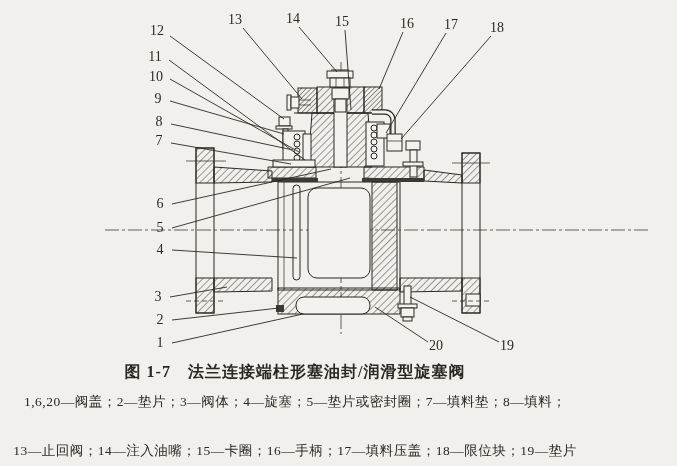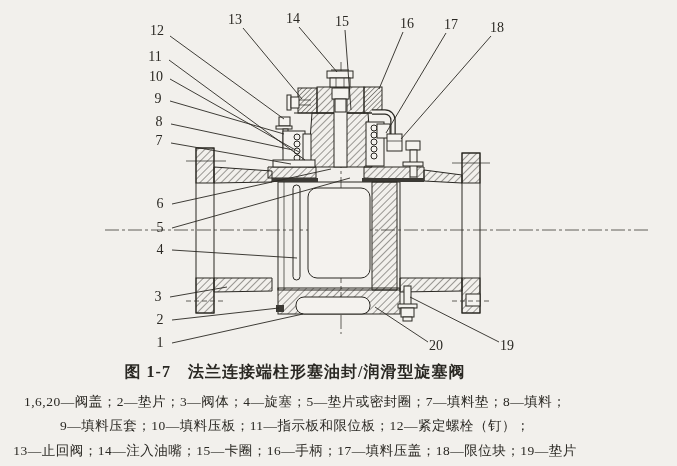--- a/index.html
+++ b/index.html
@@ -206,15 +206,14 @@
         <text x="497" y="32" class="co">18</text>
         <line x1="499" y1="342" x2="410" y2="297" class="leader"></line>
         <text x="507" y="350" class="co">19</text>
         <line x1="428" y1="342" x2="375" y2="307" class="leader"></line>
         <text x="436" y="350" class="co">20</text>
       </g>
   </svg>
 
   <div class="caption" id="fig-title">图 1-7　法兰连接端柱形塞油封/润滑型旋塞阀</div>
   <div class="caption legend-line" id="legend-1">1,6,20—阀盖；2—垫片；3—阀体；4—旋塞；5—垫片或密封圈；7—填料垫；8—填料；</div>
-  <div class="caption legend-line" id="legend-2">9—填料压套；10—填料压板；11—指示板和限位板；12—紧定螺栓（钉）；</div>
   <div class="caption legend-line" id="legend-3">13—止回阀；14—注入油嘴；15—卡圈；16—手柄；17—填料压盖；18—限位块；19—垫片</div>
 </div>
 
 </body></html>

